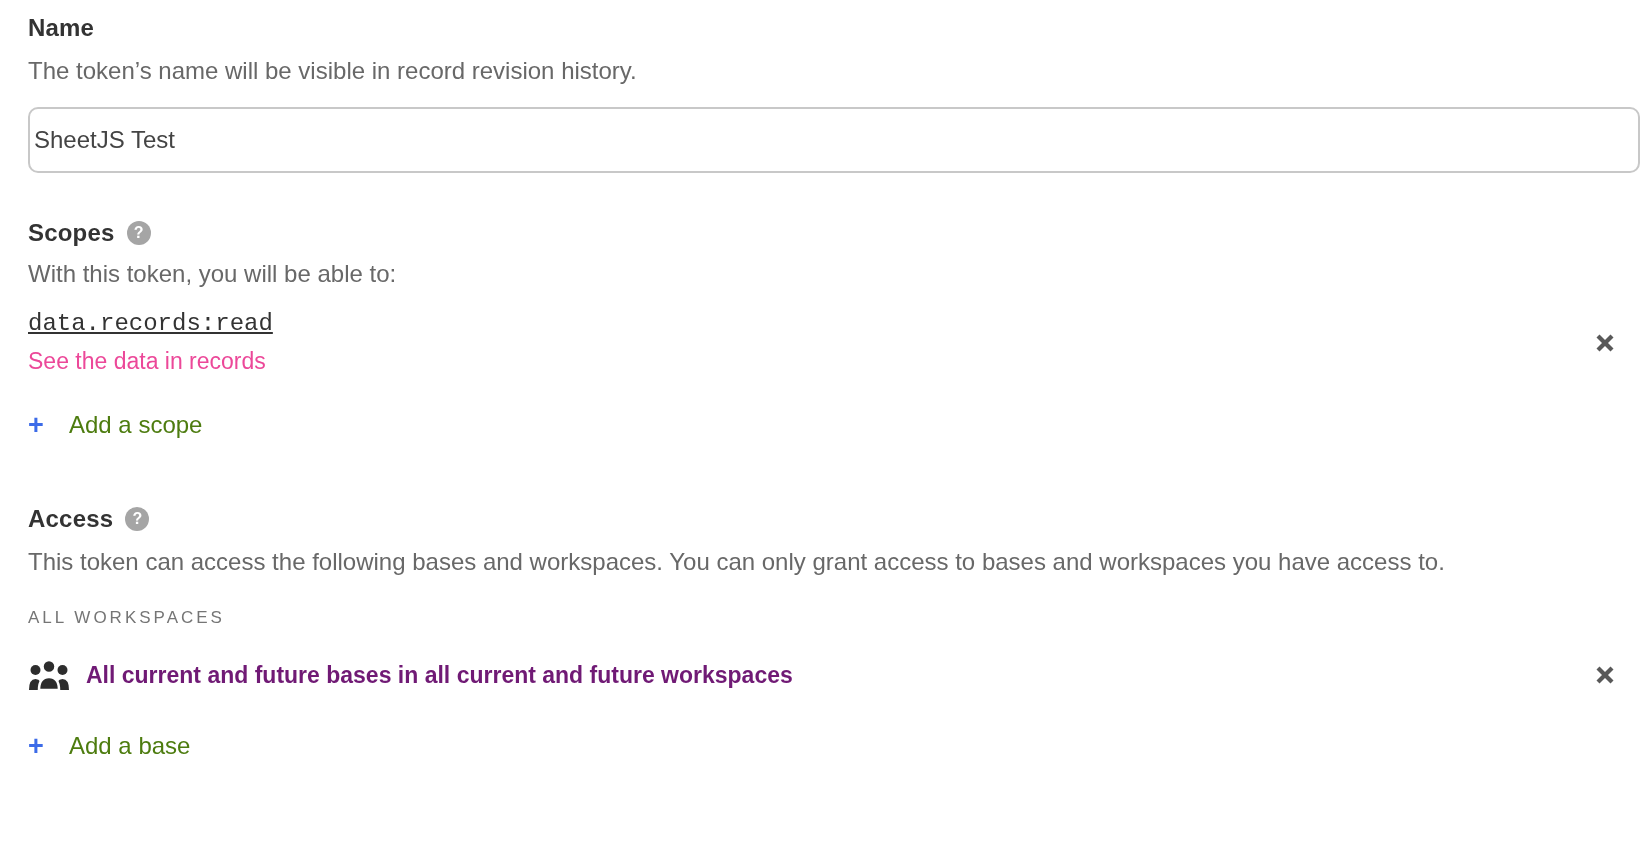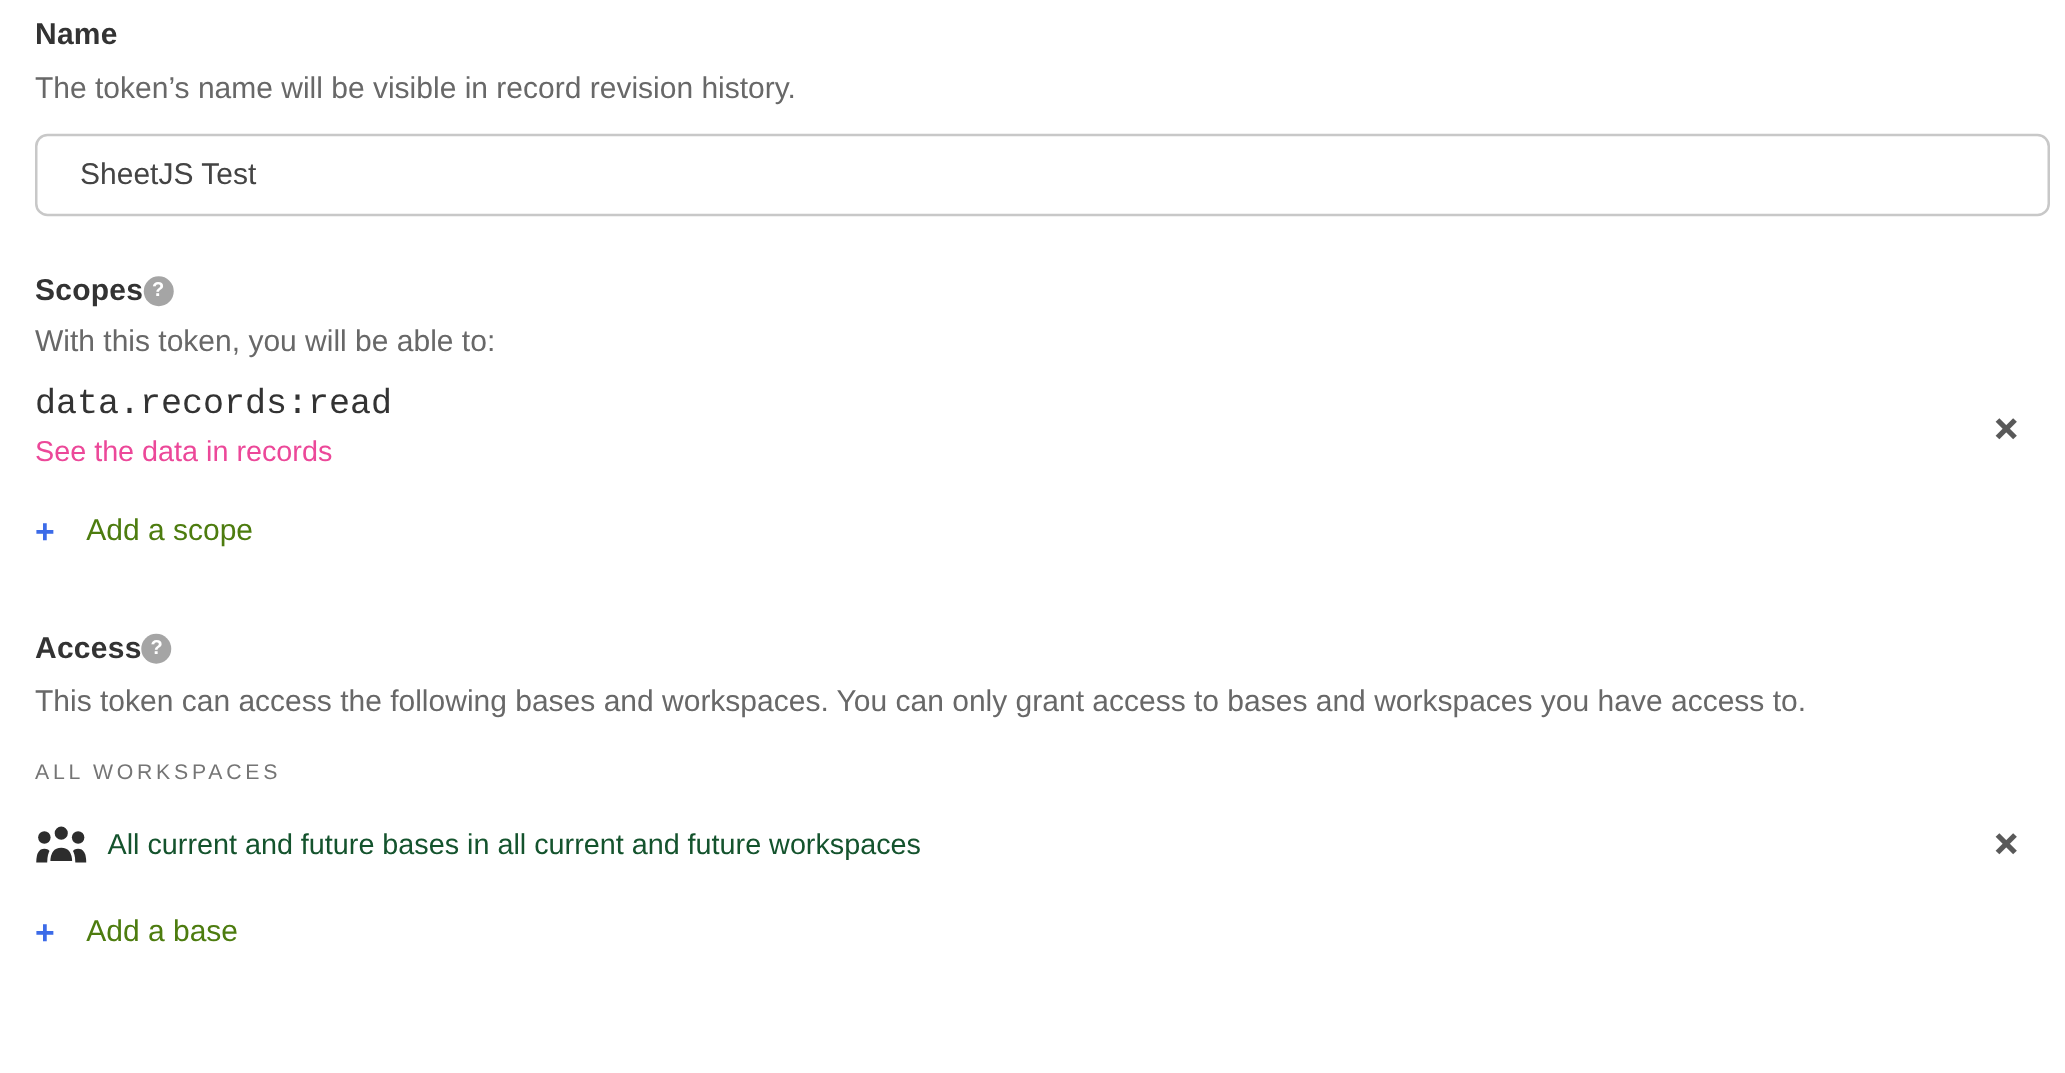--- a/index.html
+++ b/index.html
@@ -20,20 +20,21 @@
   .section-title {
     font-size: 24px;
     font-weight: 700;
     color: #333333;
     line-height: 28px;
     letter-spacing: 0.2px;
   }
   .title-row {
     display: flex;
     align-items: center;
+    gap: 12px;
   }
   .help-icon {
     width: 24px; height: 24px;
     border-radius: 50%;
     background: #a5a5a5;
     color: #ffffff;
     font-size: 16px;
     font-weight: 700;
     display: flex;
     align-items: center;
@@ -48,44 +49,45 @@
     margin-top: 15px;
   }
 
   .name-input {
     display: block;
     margin-top: 22px;
     width: 1612px;
     height: 66px;
     border: 2px solid #c8c8c8;
     border-radius: 10px;
-    padding: 0 34px;
+    padding: 0 4px;
     font-family: "Liberation Sans", "DejaVu Sans", sans-serif;
     font-size: 24px;
     color: #444444;
     outline: none;
     background: #ffffff;
   }
 
   .scopes-section { margin-top: 46px; }
   .intro { margin-top: 13px; }
 
   .scope-row {
     margin-top: 22px;
     display: flex;
     align-items: center;
     justify-content: space-between;
     padding-right: 18px;
   }
   .scope-row + .scope-row { margin-top: 23px; }
   .scope-name {
     font-family: "Liberation Mono", "DejaVu Sans Mono", monospace;
-    font-size: 28px;
+    font-size: 24px;
     color: #333333;
     line-height: 28px;
+    text-decoration: underline;
   }
   .scope-desc {
     font-size: 23px;
     color: #ec4899;
     line-height: 28px;
     margin-top: 9px;
   }
   .remove-btn {
     background: none;
     border: none;
@@ -141,23 +143,24 @@
     justify-content: space-between;
     padding-right: 18px;
   }
   .access-row-left {
     display: flex;
     align-items: center;
   }
   .people-icon { flex: 0 0 auto; line-height: 0; }
   .access-row-label {
     font-size: 23px;
-    color: #14532d;
+    color: #701a75;
     line-height: 28px;
     margin-left: 16px;
+    font-weight: bold;
   }
   .add-base { margin-top: 40px; }
 </style>
 </head>
 <body>
 
 <div class="page">
   <div class="content">
 
     <div class="name-section">

